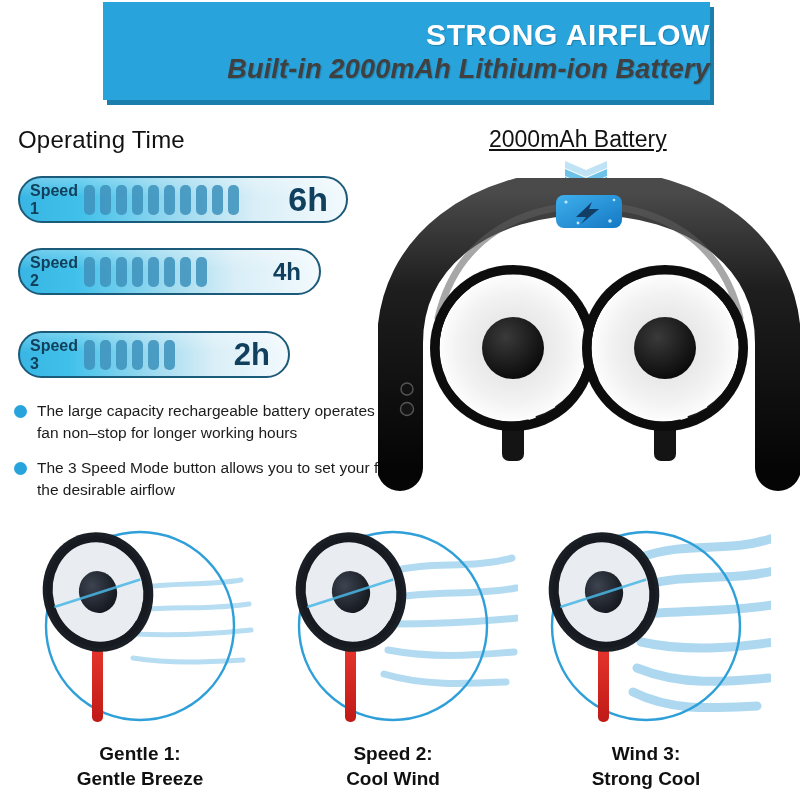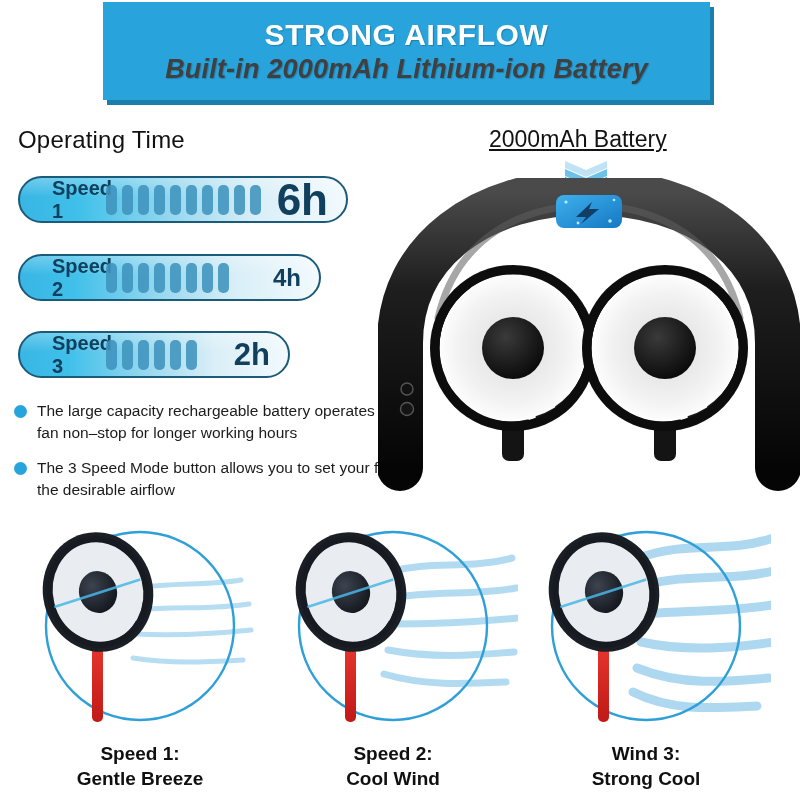--- a/index.html
+++ b/index.html
@@ -13,21 +13,21 @@
   }
 
   
   .banner {
     position: absolute;
     left: 103px; top: 2px;
     width: 607px; height: 98px;
     background: #29a3dc;
     box-shadow: 4px 5px 0 0 #1b7fae;
     display: flex; flex-direction: column;
-    align-items: center; justify-content: center;
+    align-items: flex-end; justify-content: center;
     gap: 2px;
   }
   .banner-title {
     color: #ffffff;
     font-size: 30px;
     font-weight: bold;
     letter-spacing: 0.6px;
     text-shadow: 1px 1px 1px rgba(10,60,90,0.35);
   }
   .banner-sub {
@@ -59,24 +59,24 @@
     align-items: center;
     overflow: hidden;
   }
   .pill-inner-sheen {
     position: absolute; left: 0; top: 0; right: 0; height: 45%;
     background: linear-gradient(to bottom, rgba(255,255,255,0.28), rgba(255,255,255,0));
     pointer-events: none;
   }
   .pill-label {
     color: #10405c;
-    font-size: 20px;
+    font-size: 16px;
     font-weight: 600;
-    padding-left: 32px;
-    width: 86px;
+    padding-left: 10px;
+    width: 64px;
     flex: none;
     z-index: 2;
   }
   .bars {
     display: flex;
     align-items: center;
     gap: 5px;
     z-index: 2;
   }
   .bar {
@@ -87,24 +87,24 @@
   }
   .pill-value {
     margin-left: auto;
     color: #11405e;
     font-weight: bold;
     padding-right: 18px;
     z-index: 2;
   }
 
   #pill-1 { left: 18px; top: 176px; width: 330px; }
-  #pill-2 { left: 18px; top: 254px; width: 303px; justify-content: space-between; }
+  #pill-2 { left: 18px; top: 248px; width: 303px; justify-content: space-between; }
   #pill-3 { left: 18px; top: 331px; width: 272px; }
 
-  #pill-1 .pill-value { font-size: 44px; }
+  #pill-1 .pill-value { font-size: 34px; }
   #pill-2 .pill-value { font-size: 24px; }
   #pill-3 .pill-value { font-size: 31px; }
 
   
   .bullets {
     position: absolute;
     left: 14px; top: 400px;
     width: 400px;
   }
   .bullet-row {
@@ -395,21 +395,21 @@
             <path d="M-48 7 A48 53 0 0 1 -30 -42"></path>
           <path d="M-45 -16 A48 53 0 0 1 -10 -52"></path>
             <path d="M-34 -36 A48 53 0 0 1 0 -53"></path>
         </g>
         <ellipse cx="0" cy="0" rx="48" ry="53" fill="none" stroke="#171b21" stroke-width="6"></ellipse>
         <ellipse cx="0" cy="0" rx="19" ry="21" fill="url(#hub1)"></ellipse>
         <path d="M-46 4 L44 -2" stroke="#49b7e6" stroke-width="2.6" opacity="0.85"></path>
       </g>
     </svg>
     <div class="speed-caption">
-      <div>Speed 1:</div>
+      <div>Gentle 1:</div>
       <div>Gentle Breeze</div>
     </div>
   </div>
 
   <div class="speed-panel" id="speed-panel-1">
     <svg class="speed-art" viewBox="0 0 250 232">
       <g stroke="#9fd2ee" fill="none" stroke-width="7" stroke-linecap="round" opacity="0.8">
         <path d="M120 62 C164 50 200 60 244 48"></path>
         <path d="M122 88 C168 80 206 86 248 78"></path>
         <path d="M122 114 C166 114 208 112 250 108"></path>

